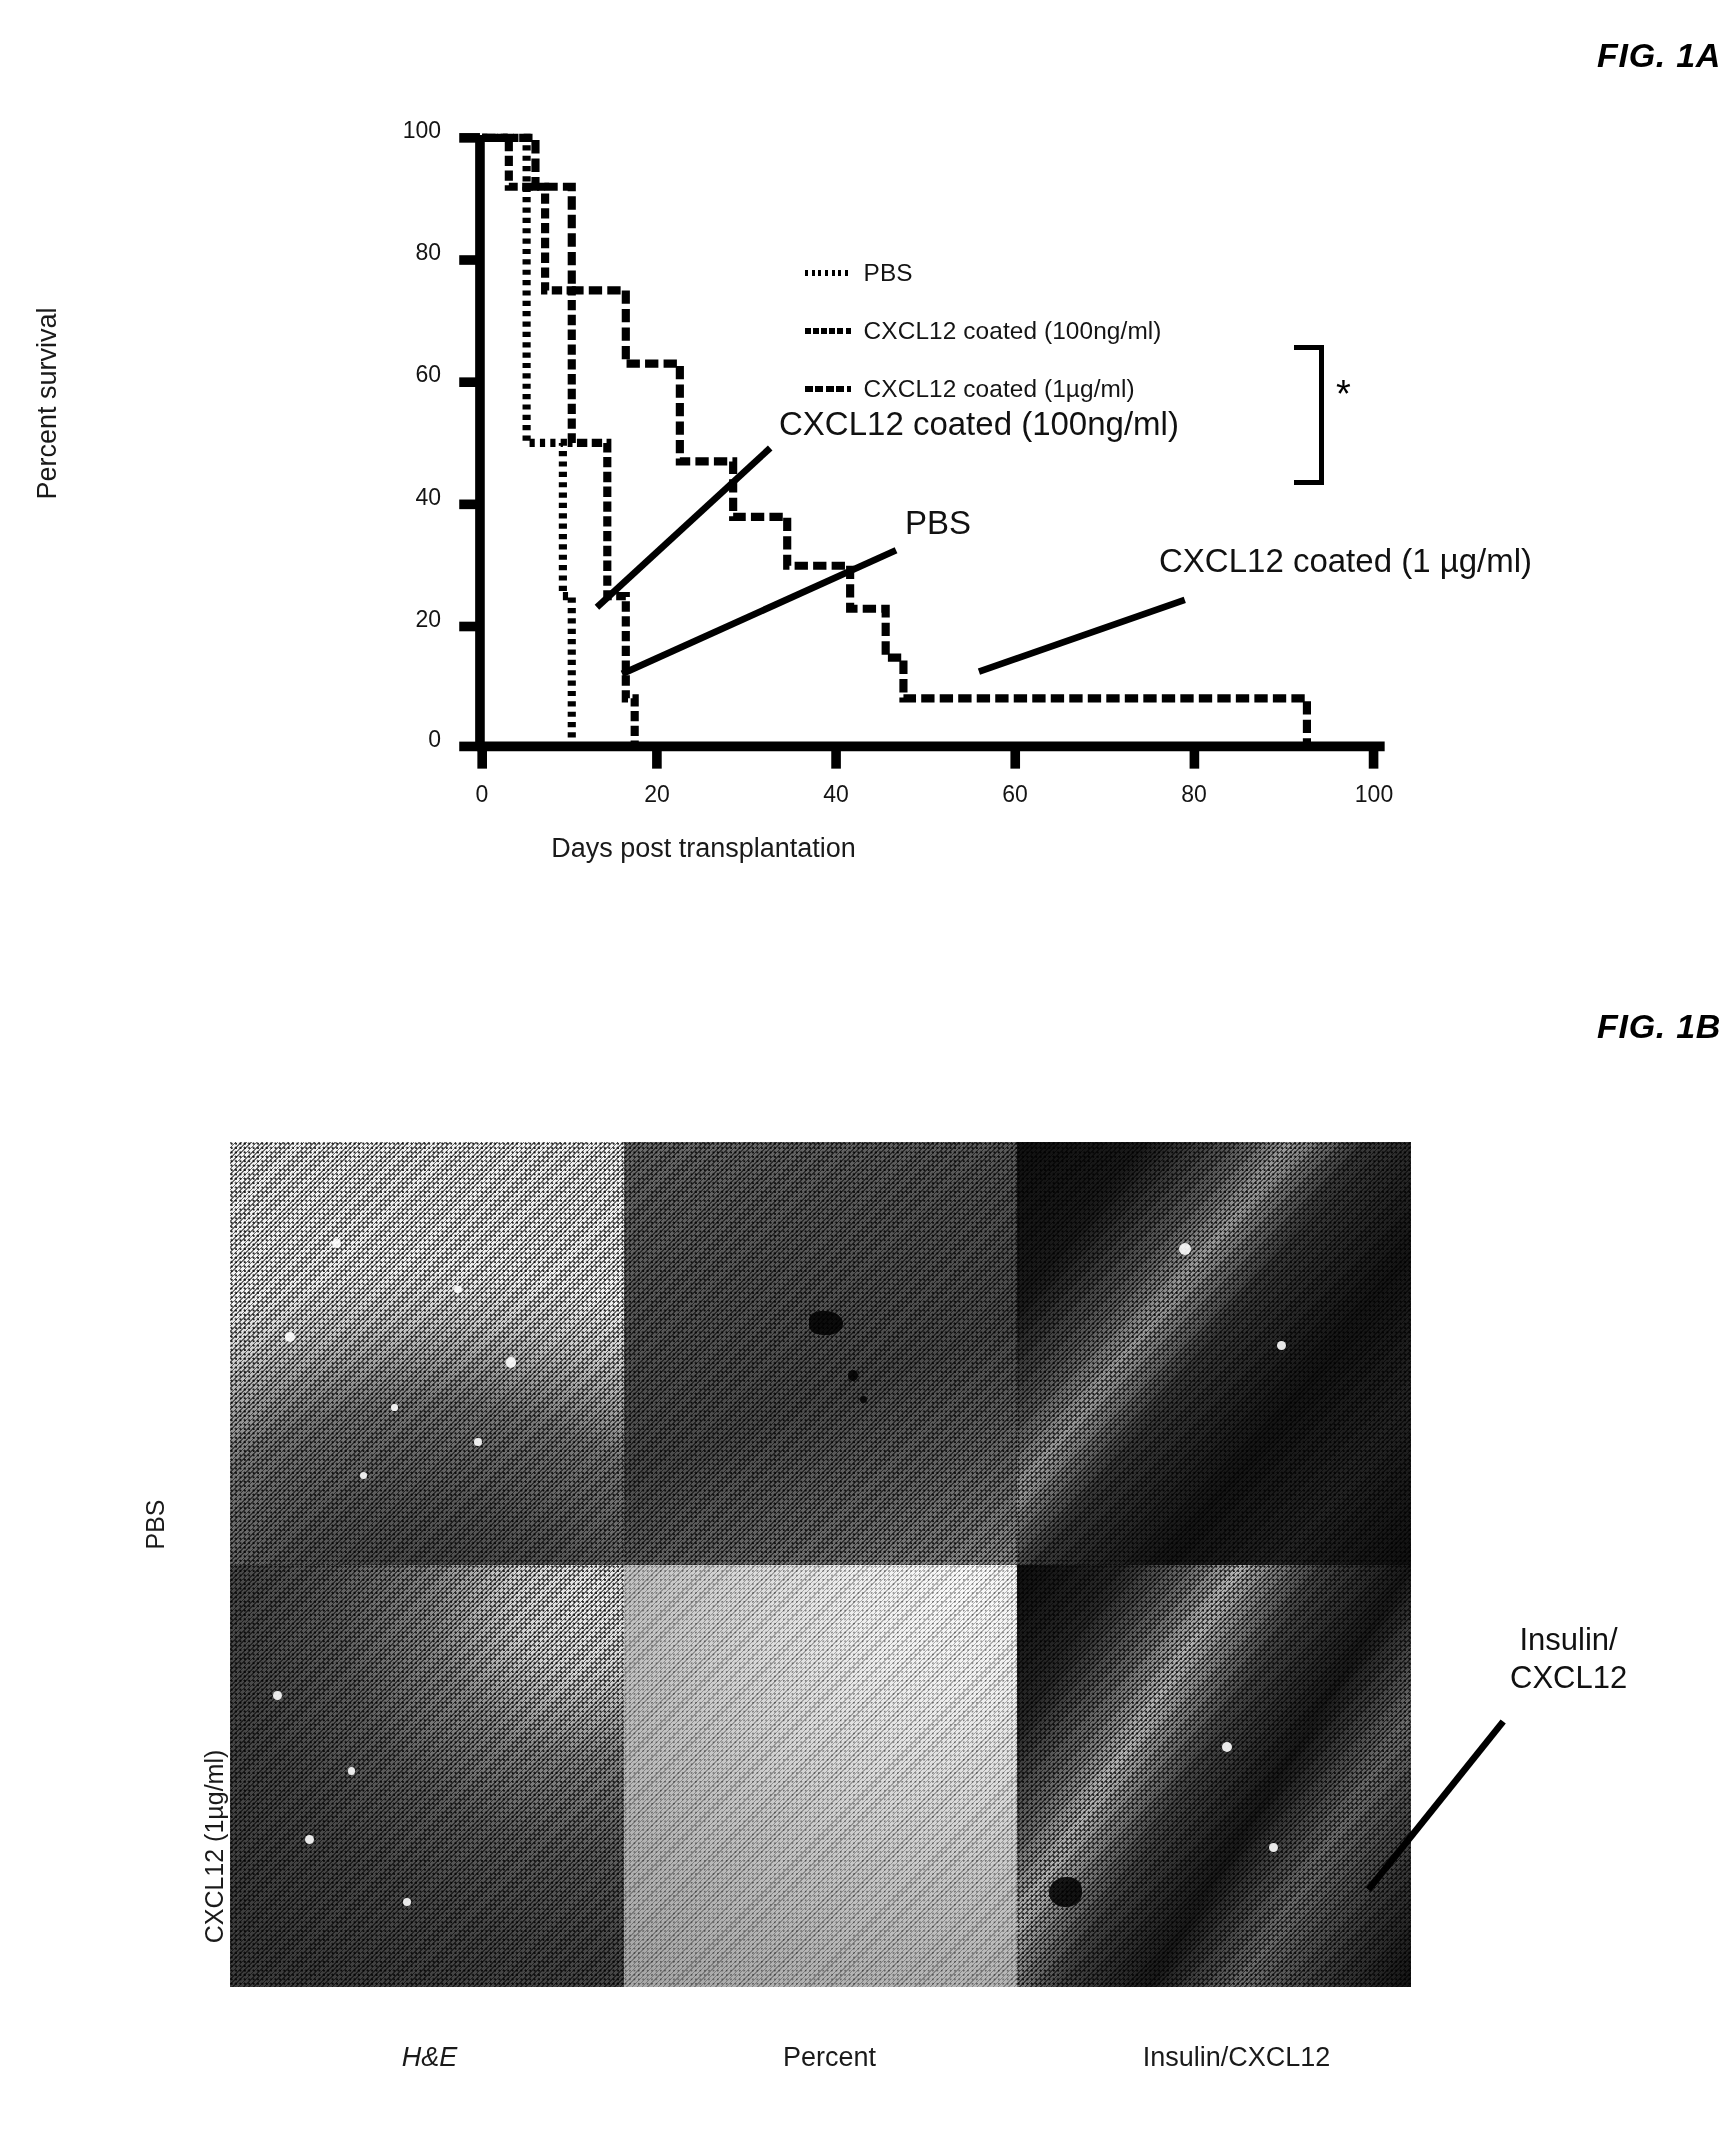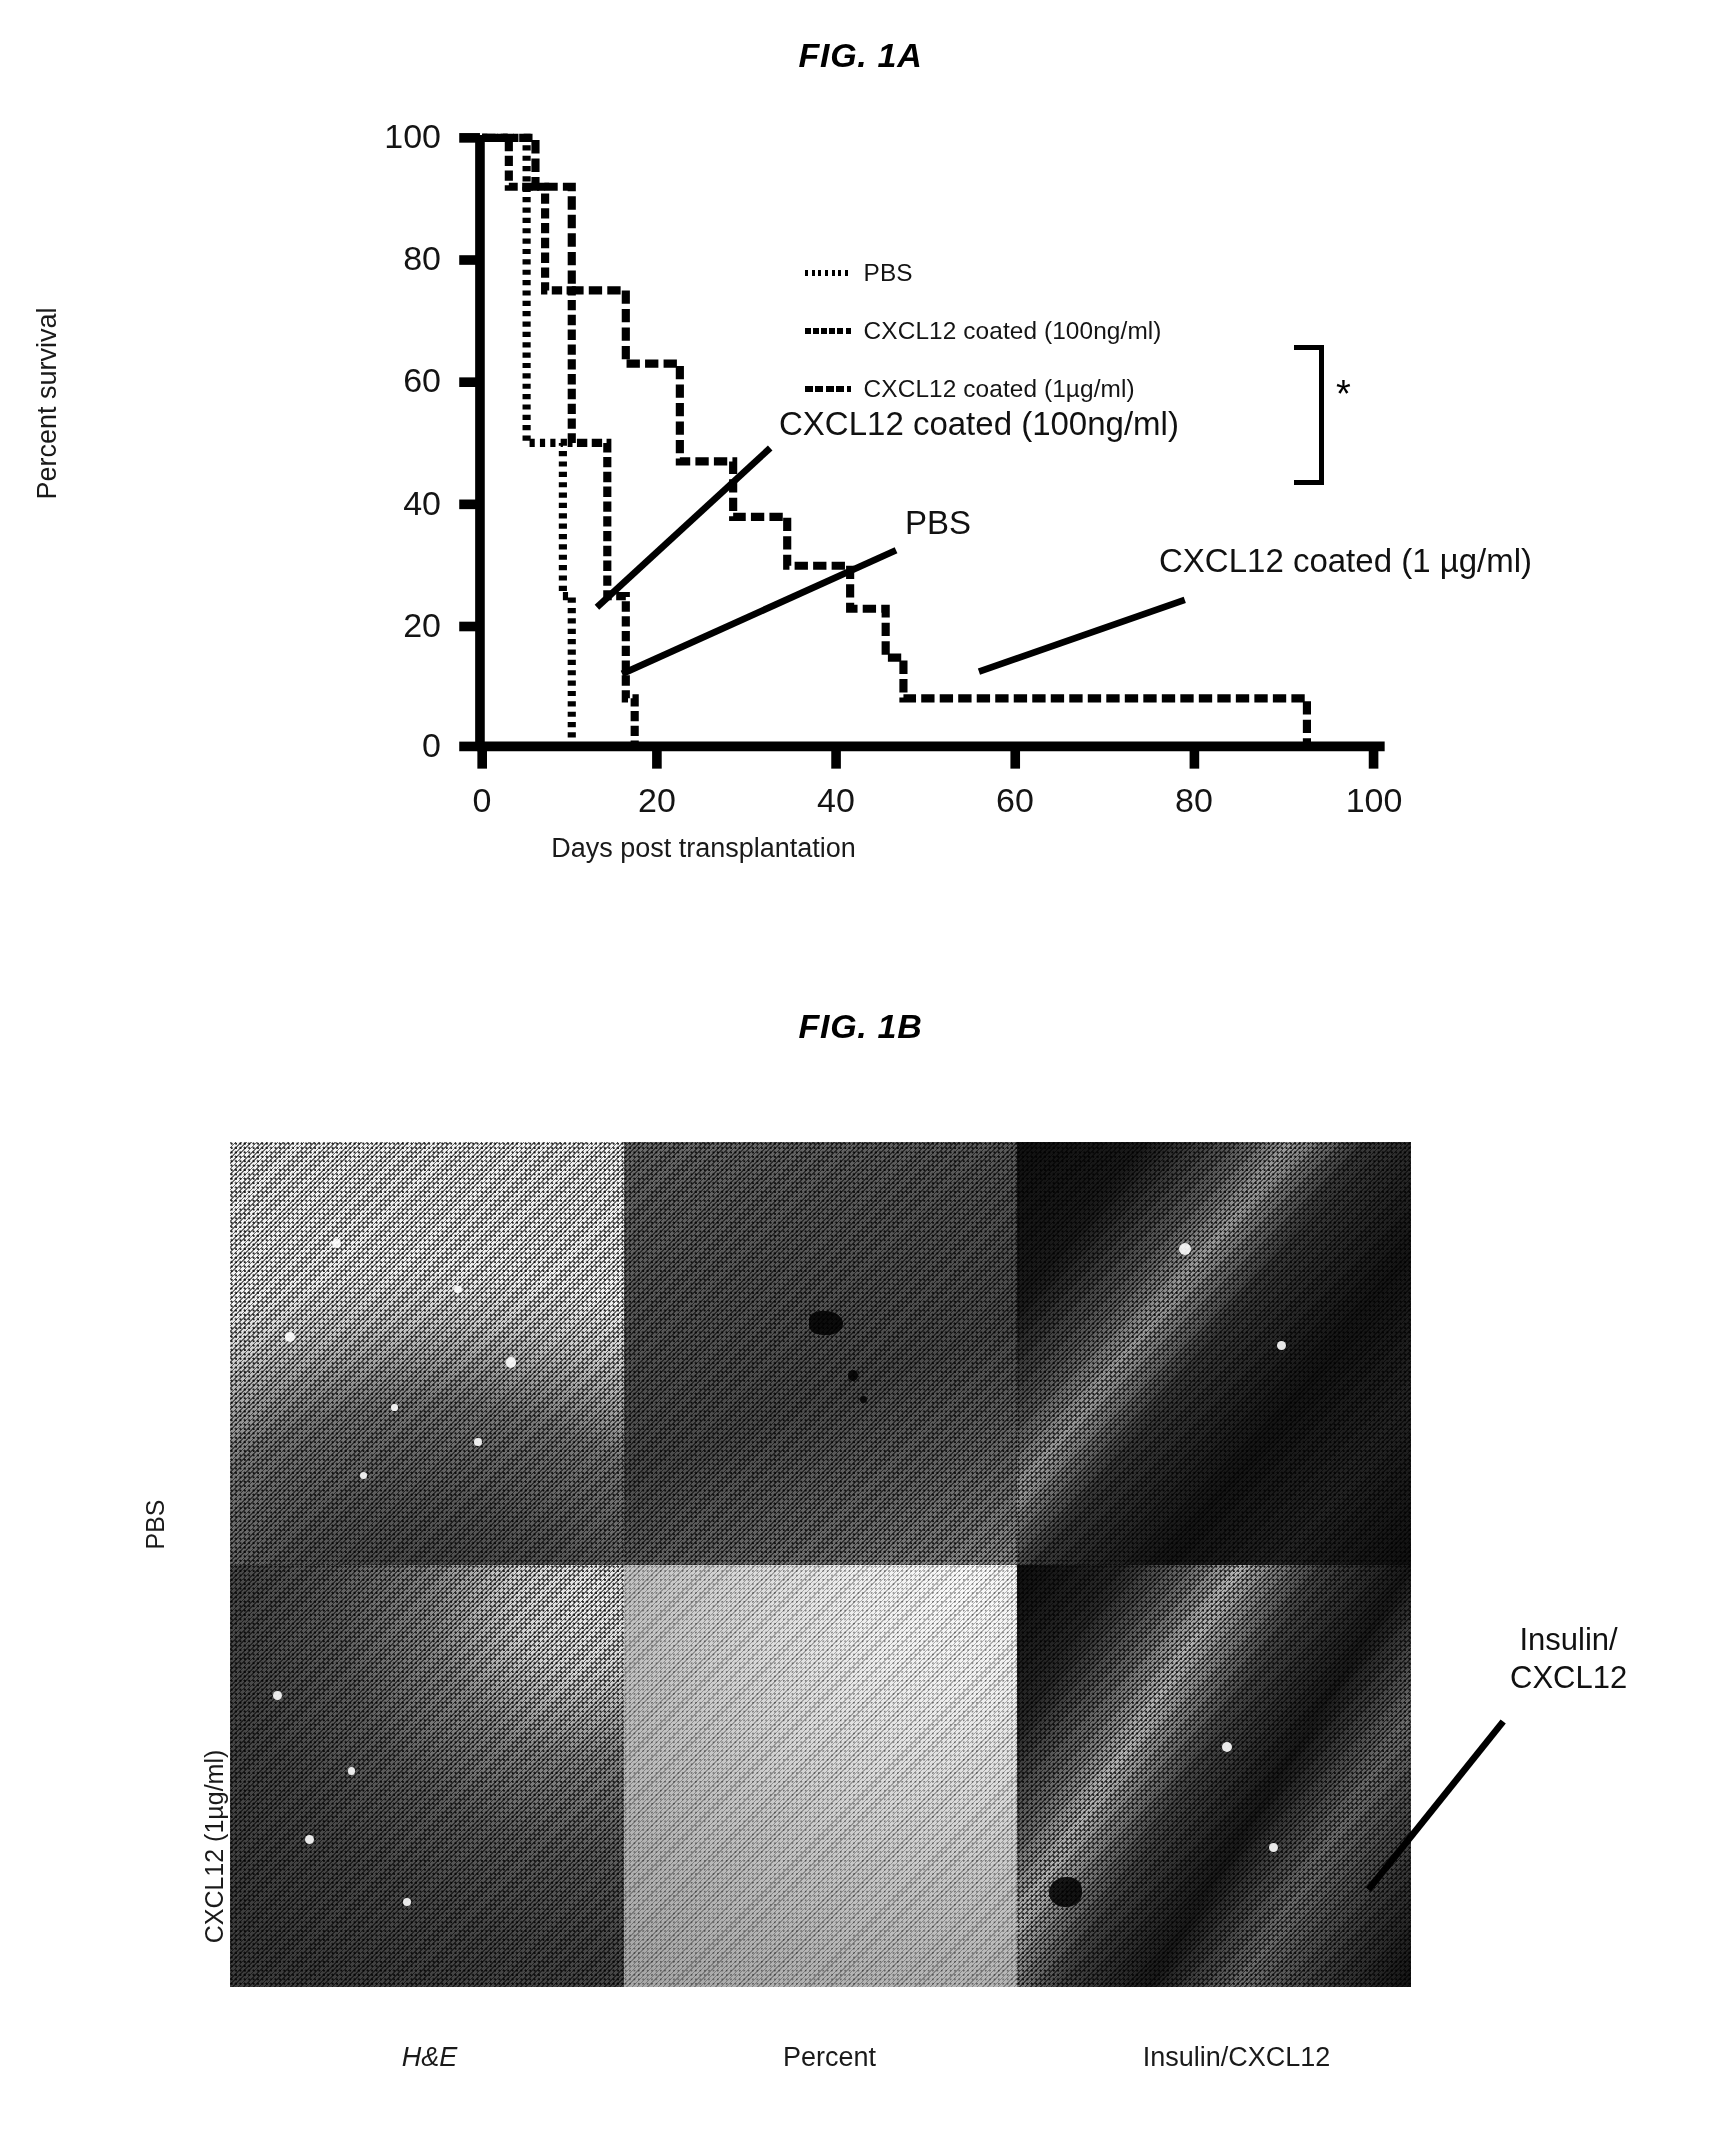--- a/index.html
+++ b/index.html
@@ -13,21 +13,21 @@
     position: relative;
     font-family: "Liberation Sans", sans-serif;
     color: #000000;
     overflow: hidden;
   }
 
   
   .fig-title {
     position: absolute;
     width: 100%;
-    text-align: center;
+    text-align: right;
     font-style: italic;
     font-weight: bold;
     font-size: 34px;
     letter-spacing: 0.7px;
   }
   #fig1a-title { top: 36px; }
   #fig1b-title { top: 1007px; }
 
   
   #fig1a {
@@ -60,21 +60,21 @@
   }
   #x-axis-title {
     left: 0;
     top: 744px;
     width: 1407px;
     text-align: center;
   }
 
   .tick-label {
     position: absolute;
-    font-size: 34px;
+    font-size: 23px;
     color: #141414;
     text-align: right;
     white-space: nowrap;
   }
   .ytick {
     width: 96px;
     text-align: right;
   }
   .xtick {
     width: 104px;

